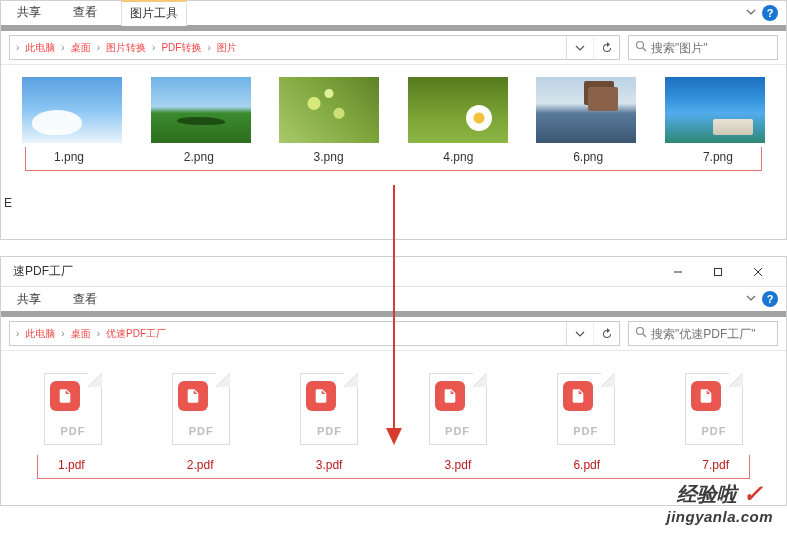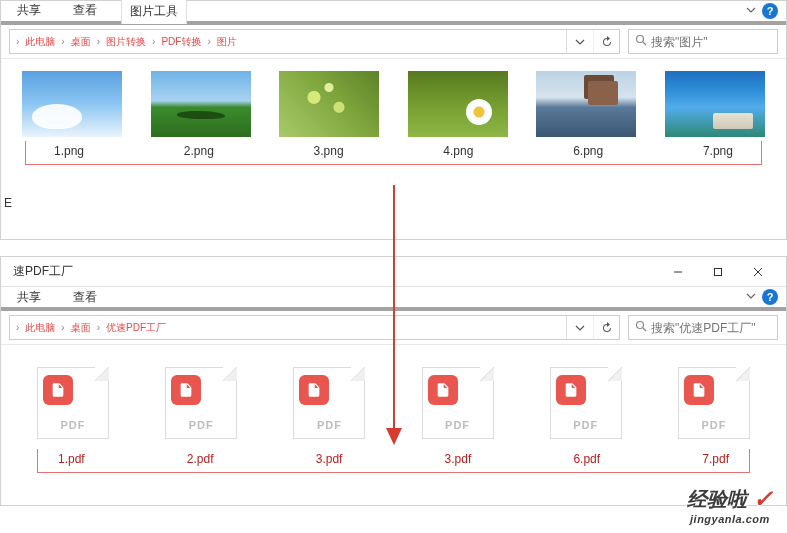--- a/index.html
+++ b/index.html
@@ -8,21 +8,21 @@
     .window { position: absolute; left: 0; background: #fff; border: 1px solid #d0d0d0; width: 787px; }
     .window-top { top: 0; height: 240px; }
     .window-bottom { top: 256px; height: 250px; }
 
     .titlebar { height: 30px; border-bottom: 1px solid #e0e0e0; display: flex; align-items: center; justify-content: space-between; padding: 0 8px; }
     .titlebar-left { font-size: 12px; color: #333; padding-left: 4px; }
     .titlebar-right { display: flex; gap: 0; }
     .sysbtn { width: 40px; height: 28px; display: flex; align-items: center; justify-content: center; color: #333; }
     .sysbtn svg { width: 10px; height: 10px; }
 
-    .ribbon { height: 24px; display: flex; align-items: center; padding: 0 8px; border-bottom: 4px solid #a3a3a3; justify-content: space-between; }
+    .ribbon { height: 30px; display: flex; align-items: center; padding: 0 8px; border-bottom: 6px solid #a3a3a3; justify-content: space-between; }
     .ribbon-tabs { display: flex; gap: 16px; }
     .ribbon-tab { font-size: 12px; color: #333; padding: 4px 8px; }
     .ribbon-tab.active { border-top: 2px solid #f5c97a; border-left: 1px solid #e0e0e0; border-right: 1px solid #e0e0e0; background: #fff; padding-top: 3px; }
     .ribbon-right { display: flex; align-items: center; gap: 6px; }
     .help-icon { width: 16px; height: 16px; border-radius: 50%; background: #1976d2; color: #fff; display: flex; align-items: center; justify-content: center; font-size: 11px; font-weight: bold; }
     .chev { color: #666; }
 
     .addrbar { height: 34px; display: flex; align-items: center; padding: 4px 8px; gap: 8px; border-bottom: 1px solid #e8e8e8; }
     .breadcrumb-wrap { flex: 1; display: flex; align-items: center; border: 1px solid #ccc; height: 25px; background: #fff; }
     .bc-items { flex: 1; display: flex; align-items: center; padding: 0 4px; overflow: hidden; }
@@ -53,37 +53,37 @@
     .flower4 { background: linear-gradient(#567a1e 0%, #7aa334 60%, #8cb646 100%); }
     .flower4::after { content:""; position:absolute; left:58px; top:28px; width:26px; height:26px; background: radial-gradient(circle, #f2c23a 0 5px, #fff 6px 13px, transparent 14px); border-radius:50%; }
     .lake6 { background: linear-gradient(#bcd3e6 0%, #d6e3ec 40%, #5a7a9a 55%, #3a5672 100%); }
     .lake6::after { content:""; position:absolute; top:10px; right:18px; width:30px; height:24px; background:#8a624a; border-radius:2px; box-shadow: -4px -6px 0 0 #6b4a36; }
     .coast7 { background: linear-gradient(#1e6fbf 0%, #2f8fd8 30%, #53aceb 55%, #2e8874 100%); }
     .coast7::after { content:""; position:absolute; bottom:8px; right:12px; width:40px; height:16px; background: linear-gradient(#e8e3d6,#cfc8b6); border-radius:2px; }
 
     
     .pdf-thumbs { display: flex; justify-content: space-between; padding: 22px 24px 6px 24px; }
     .pdf-col { width: 96px; display: flex; flex-direction: column; align-items: center; }
-    .pdf-icon { width: 72px; height: 72px; position: relative; margin-bottom: 6px; }
+    .pdf-icon { width: 58px; height: 72px; position: relative; margin-bottom: 6px; }
     .pdf-page { position:absolute; inset:0; background:#fff; border:1px solid #dcdcdc; }
     .pdf-fold { position:absolute; top:0; right:0; width:14px; height:14px; background: linear-gradient(135deg, #fff 0 49%, #dcdcdc 50% 52%, #f0f0f0 53% 100%); }
     .pdf-badge { position:absolute; top:8px; left:6px; width:30px; height:30px; background:#e8564f; border-radius:6px; display:flex; align-items:center; justify-content:center; }
     .pdf-badge svg { width:16px; height:16px; fill:#fff; }
     .pdf-text { position:absolute; bottom:8px; width:100%; text-align:center; font-size:11px; color:#bdbdbd; letter-spacing:1px; font-weight:600; }
     .pdf-label { font-size:12px; color:#b91c1c; padding:3px 0; }
     .pdf-label-row { border: 1px solid #e57373; border-top: none; margin: 0 36px; height:24px; position:relative; top:-2px; display:flex; justify-content:space-between; padding: 0 20px; }
 
     
     .arrow-overlay { position:absolute; left:0; top:0; width:787px; height:533px; pointer-events:none; z-index:50; }
 
     
     .watermark { position:absolute; right:14px; bottom:8px; z-index:60; text-align:center; font-style: italic; font-weight: bold; color:#3b3b3b; text-shadow: 1px 1px 0 #fff, -1px -1px 0 #fff, 1px -1px 0 #fff, -1px 1px 0 #fff; }
     .wm-line1 { font-size:20px; display:flex; align-items:center; gap:6px; justify-content:center; }
     .wm-check { color:#d63b2f; font-size:24px; }
-    .wm-line2 { font-size:11px; letter-spacing:0.5px; }
+    .wm-line2 { font-size:15px; letter-spacing:0.5px; }
 
     .sidebar-letter { position:absolute; left:4px; top:196px; font-size:12px; color:#333; z-index:10; }
   </style>
 </head>
 <body>
 
 <div class="window window-top">
   <div class="ribbon">
     <div class="ribbon-tabs">
       <div class="ribbon-tab">共享</div>

